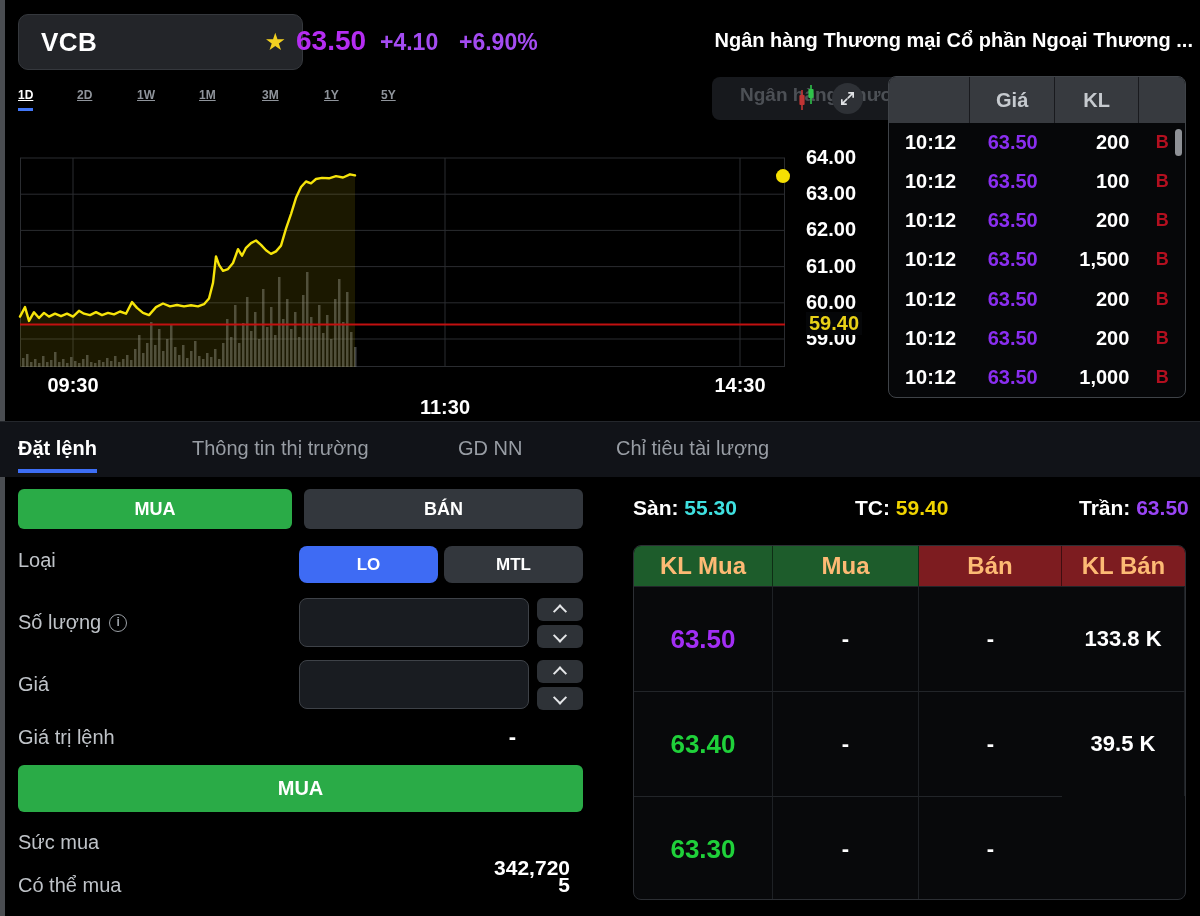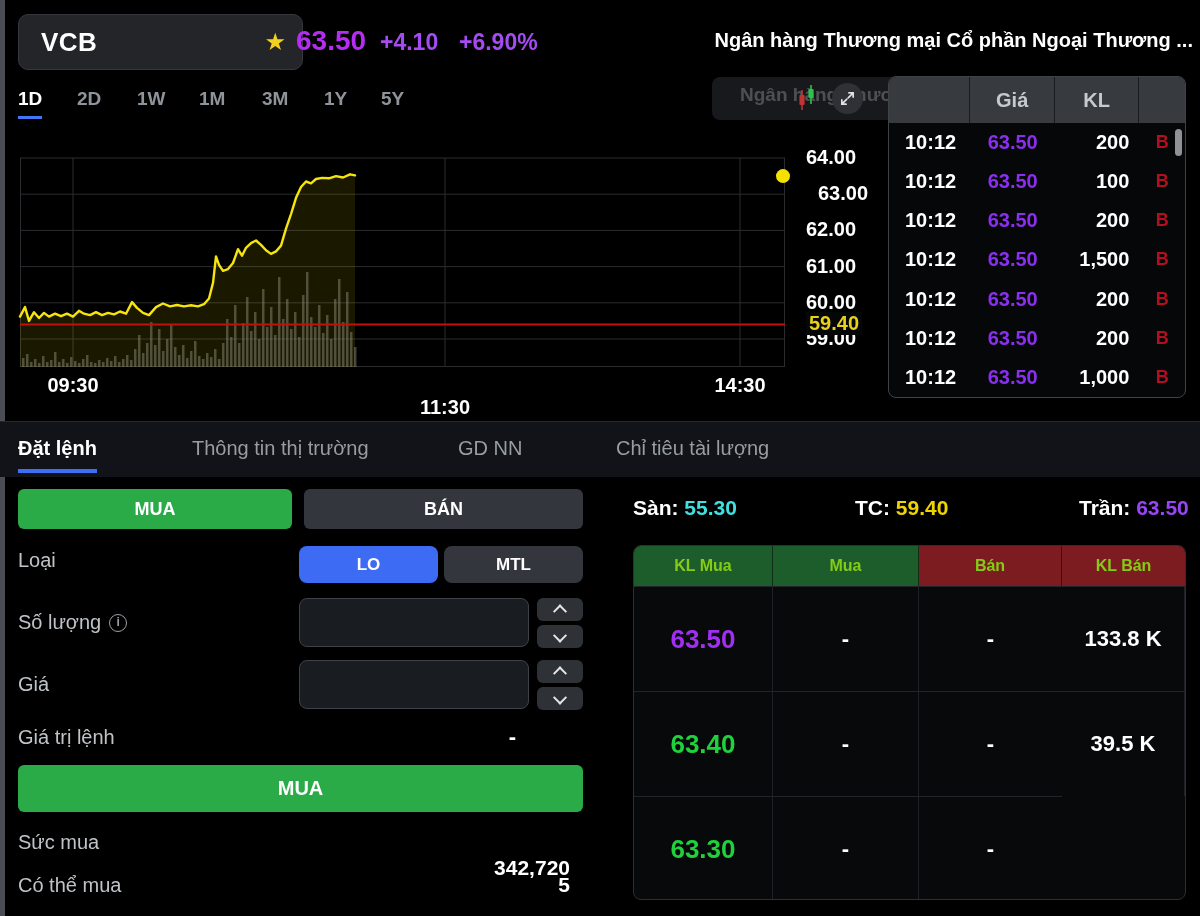--- a/index.html
+++ b/index.html
@@ -13,21 +13,21 @@
 
   
   .ticker-box { left:18px; top:14px; width:285px; height:56px; background:#232529; border:1px solid #35383d; border-radius:10px; display:flex; align-items:center; padding:0 16px 0 22px; }
   .ticker-label { color:#fff; font-size:26px; font-weight:bold; flex:1; letter-spacing:0.5px; }
   .star-icon { color:#f2d021; font-size:24px; line-height:24px; cursor:pointer; }
   .price-main { left:296px; top:25px; font-size:28px; font-weight:bold; }
   .price-chg { top:29px; font-size:23px; font-weight:bold; }
   .company-name { right:7px; top:29px; font-size:20px; font-weight:bold; color:#fff; white-space:nowrap; }
 
   
-  .tf { position:absolute; top:88px; font-size:19px; font-weight:bold; color:#8f949b; cursor:pointer; }
+  .tf { position:absolute; top:88px; font-size:12px; font-weight:bold; color:#8f949b; cursor:pointer;text-decoration:underline; }
   .tf.active { color:#fff; border-bottom:3px solid #4176f6; padding-bottom:6px; }
 
   
   .chart-svg { left:20px; top:145px; overflow:visible; }
   .ylab { position:absolute; left:806px; color:#fff; font-size:20px; font-weight:bold; }
   .ylab.ref { color:#e8d117; background:#050608; padding:0 3px; z-index:2; }
   .xlab { position:absolute; top:374px; transform:translateX(-50%); color:#fff; font-size:20px; font-weight:bold; }
 
   
   .ghost-bar { left:712px; top:77px; width:474px; height:43px; background:#17191d; border-radius:8px; z-index:1; }
@@ -64,21 +64,21 @@
   .chev { width:10px; height:10px; border-left:2.5px solid #e4e6e8; border-top:2.5px solid #e4e6e8; }
   .chev.up { transform:rotate(45deg) translate(1px,1px); }
   .chev.down { transform:rotate(225deg) translate(1px,1px); }
   .dash-val { position:absolute; color:#fff; font-size:22px; font-weight:bold; }
   .submit-btn { position:absolute; left:18px; top:765px; width:565px; height:47px; background:#2aab47; border-radius:6px; display:flex; align-items:center; justify-content:center; color:#fff; font-size:20px; font-weight:bold; cursor:pointer; }
   .acct-val { position:absolute; color:#fff; font-size:21px; font-weight:bold; text-align:right; }
 
   
   .limit { position:absolute; top:496px; font-size:21px; font-weight:bold; color:#fff; }
   .orderbook { left:633px; top:545px; width:553px; height:355px; border:1px solid #2c2f34; border-radius:8px; overflow:hidden; display:grid; grid-template-columns:139px 146px 143px 123px; grid-template-rows:40px 105px 105px 105px; background:#08090b; }
-  .ob-h { display:flex; align-items:center; justify-content:center; color:#84cc16; font-size:16px; font-weight:bold; border-right:1px solid rgba(0,0,0,0.5); }
+  .ob-h { display:flex; align-items:center; justify-content:center; color:#fdba74; font-size:24px; font-weight:bold; border-right:1px solid rgba(0,0,0,0.5); }
   .ob-cell { display:flex; align-items:center; justify-content:center; color:#fff; font-size:22px; font-weight:bold; border-top:1px solid #222529; border-right:1px solid #1e2125; cursor:pointer; }
   .ob-cell.price { font-size:26px; }
   .ob-cell.last-col, .ob-h.last-col { border-right:none; }
 </style>
 </head>
 <body>
 
 <div class="screen">
   <div class="abs left-strip"></div>
 
@@ -198,21 +198,21 @@
       <rect x="326" y="147" width="2.5" height="75" fill="rgba(125,129,136,0.5)"></rect>
       <rect x="330" y="187" width="2.5" height="35" fill="rgba(125,129,136,0.5)"></rect>
       <rect x="334" y="202" width="2.5" height="20" fill="rgba(125,129,136,0.5)"></rect>
       <polygon points="0,171.6 5,162.1 9,175.9 14,167.2 19,173.0 24,167.9 29,171.6 35,168.7 41,171.2 47,168.7 53,171.6 59,165.8 64,168.7 70,170.1 76,167.2 82,170.1 88,167.9 94,169.4 100,166.5 106,168.7 112,157.1 117,162.9 123,167.9 129,170.1 136,162.1 143,158.5 150,161.4 157,160.0 164,161.4 171,160.3 178,161.4 184,159.2 189,153.5 193,137.9 196,111.5 199,119.8 203,125.9 208,124.1 213,118.0 218,104.2 222,110.7 226,102.8 231,98.1 236,95.5 241,99.9 246,105.3 251,108.9 256,106.4 261,100.6 266,83.6 271,69.1 276,52.8 281,42.0 286,36.5 291,38.3 296,34.0 302,32.9 309,33.3 316,31.1 323,32.5 330,29.3 335,30.4 335,222 0,222" fill="rgba(210,185,0,0.13)"></polygon>
       <line x1="0" y1="179.52000000000007" x2="765" y2="179.52000000000007" stroke="#c21010" stroke-width="2"></line>
       <polyline points="0,171.6 5,162.1 9,175.9 14,167.2 19,173.0 24,167.9 29,171.6 35,168.7 41,171.2 47,168.7 53,171.6 59,165.8 64,168.7 70,170.1 76,167.2 82,170.1 88,167.9 94,169.4 100,166.5 106,168.7 112,157.1 117,162.9 123,167.9 129,170.1 136,162.1 143,158.5 150,161.4 157,160.0 164,161.4 171,160.3 178,161.4 184,159.2 189,153.5 193,137.9 196,111.5 199,119.8 203,125.9 208,124.1 213,118.0 218,104.2 222,110.7 226,102.8 231,98.1 236,95.5 241,99.9 246,105.3 251,108.9 256,106.4 261,100.6 266,83.6 271,69.1 276,52.8 281,42.0 286,36.5 291,38.3 296,34.0 302,32.9 309,33.3 316,31.1 323,32.5 330,29.3 335,30.4" fill="none" stroke="#f6e40a" stroke-width="2.4" stroke-linejoin="round" stroke-linecap="round"></polyline>
       <circle cx="763" cy="31.1" r="7" fill="#f5e002"></circle>
     </svg>
   <div id="y-labels">
       <div class="ylab" style="top: 146px;">64.00</div>
-      <div class="ylab" style="top: 182.2px; margin-left: 12px;">63.00</div>
+      <div class="ylab" style="top: 182.2px;">63.00</div>
       <div class="ylab" style="top: 218.4px;">62.00</div>
       <div class="ylab" style="top: 254.6px;">61.00</div>
       <div class="ylab" style="top: 290.8px;">60.00</div>
       <div class="ylab" style="top: 327px;">59.00</div>
       <div class="ylab ref" style="top: 311.52px;">59.40</div>
     </div>
   <div id="x-labels">
       <div class="xlab" style="left: 73px;">09:30</div>
       <div class="xlab" style="left: 445px; margin-top: 22px;">11:30</div>
       <div class="xlab" style="left: 740px;">14:30</div>

